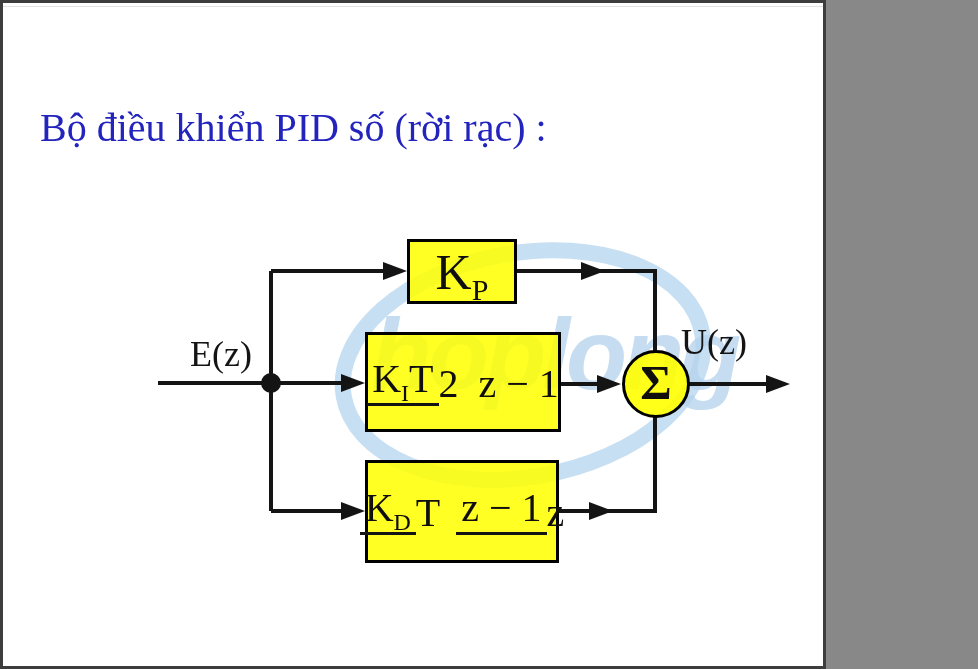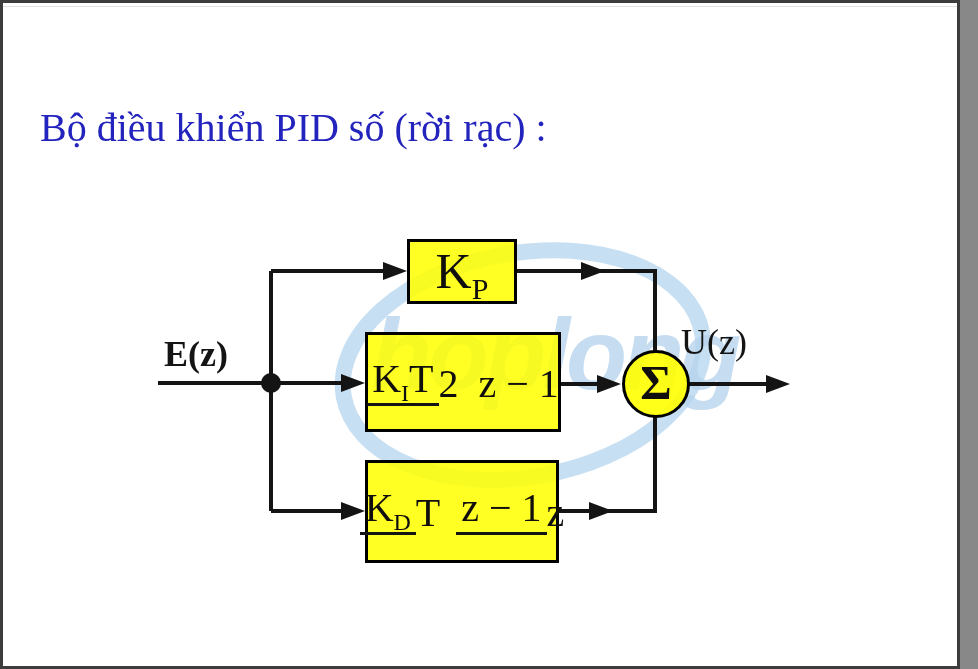--- a/index.html
+++ b/index.html
@@ -1,18 +1,18 @@
 <!DOCTYPE html>
 <html style="--title_blue: #2323bd; --block_fill: #ffff00; --line: #141414; --watermark: #b8d5ee;"><head>
 <meta charset="utf-8">
 <style>
   html,body{margin:0;padding:0;background:#888;}
   .page{
     position:relative;
-    width:960px;height:669px;
+    width:826px;height:669px;
     box-sizing:border-box;
     background:#fff;
     border:3px solid #3d3d3d;
     overflow:hidden;
     font-family:"Liberation Serif", serif;
     padding-left:36px;
   }
   .page-inner-top-line{
     position:absolute;left:0;top:3px;width:100%;height:1px;background:#e4e4e4;
   }
@@ -37,21 +37,21 @@
   .diagram-svg{position:absolute;left:0;top:0;z-index:2;}
   .l{stroke:var(--line,#141414);stroke-width:4;}
   .ah{fill:var(--line,#141414);}
   .dot{fill:var(--line,#141414);}
   
   .block{
     position:absolute;z-index:3;
     box-sizing:border-box;
     background:rgba(255,255,0,0.86);
     border:3px solid #000;
-    display:flex;justify-content:center;
+    display:flex;align-items:center;justify-content:center;
     color:#100f0d;
   }
   .block-kp{left:404px;top:236px;width:110px;height:65px;font-size:50px;}
   .block-ki{left:362px;top:329px;width:196px;height:100px;gap:20px;}
   .block-kd{left:362px;top:457px;width:194px;height:103px;gap:16px;}
   .block sub{font-size:.60em;line-height:0;}
   .frac{
     display:inline-flex;flex-direction:row;align-items:center;
     font-size:40px;line-height:1.0;
   }
@@ -66,21 +66,21 @@
     border:3px solid #000;border-radius:50%;
     display:flex;align-items:center;justify-content:center;
     font-size:48px;font-weight:bold;color:#100f0d;
     padding-bottom:4px;
   }
   
   .sig-label{
     position:absolute;z-index:4;
     font-size:36px;color:#141414;white-space:nowrap;
   }
-  .sig-in{left:161px;top:330px;font-weight:bold;}
+  .sig-in{left:187px;top:330px;}
   .sig-out{left:678px;top:318px;text-align:right;}
 </style>
 </head>
 <body>
 
 <div class="page">
   <div class="page-inner-top-line"></div>
 
   <div class="slide-title">Bộ điều khiển PID số (rời rạc) :</div>
 

